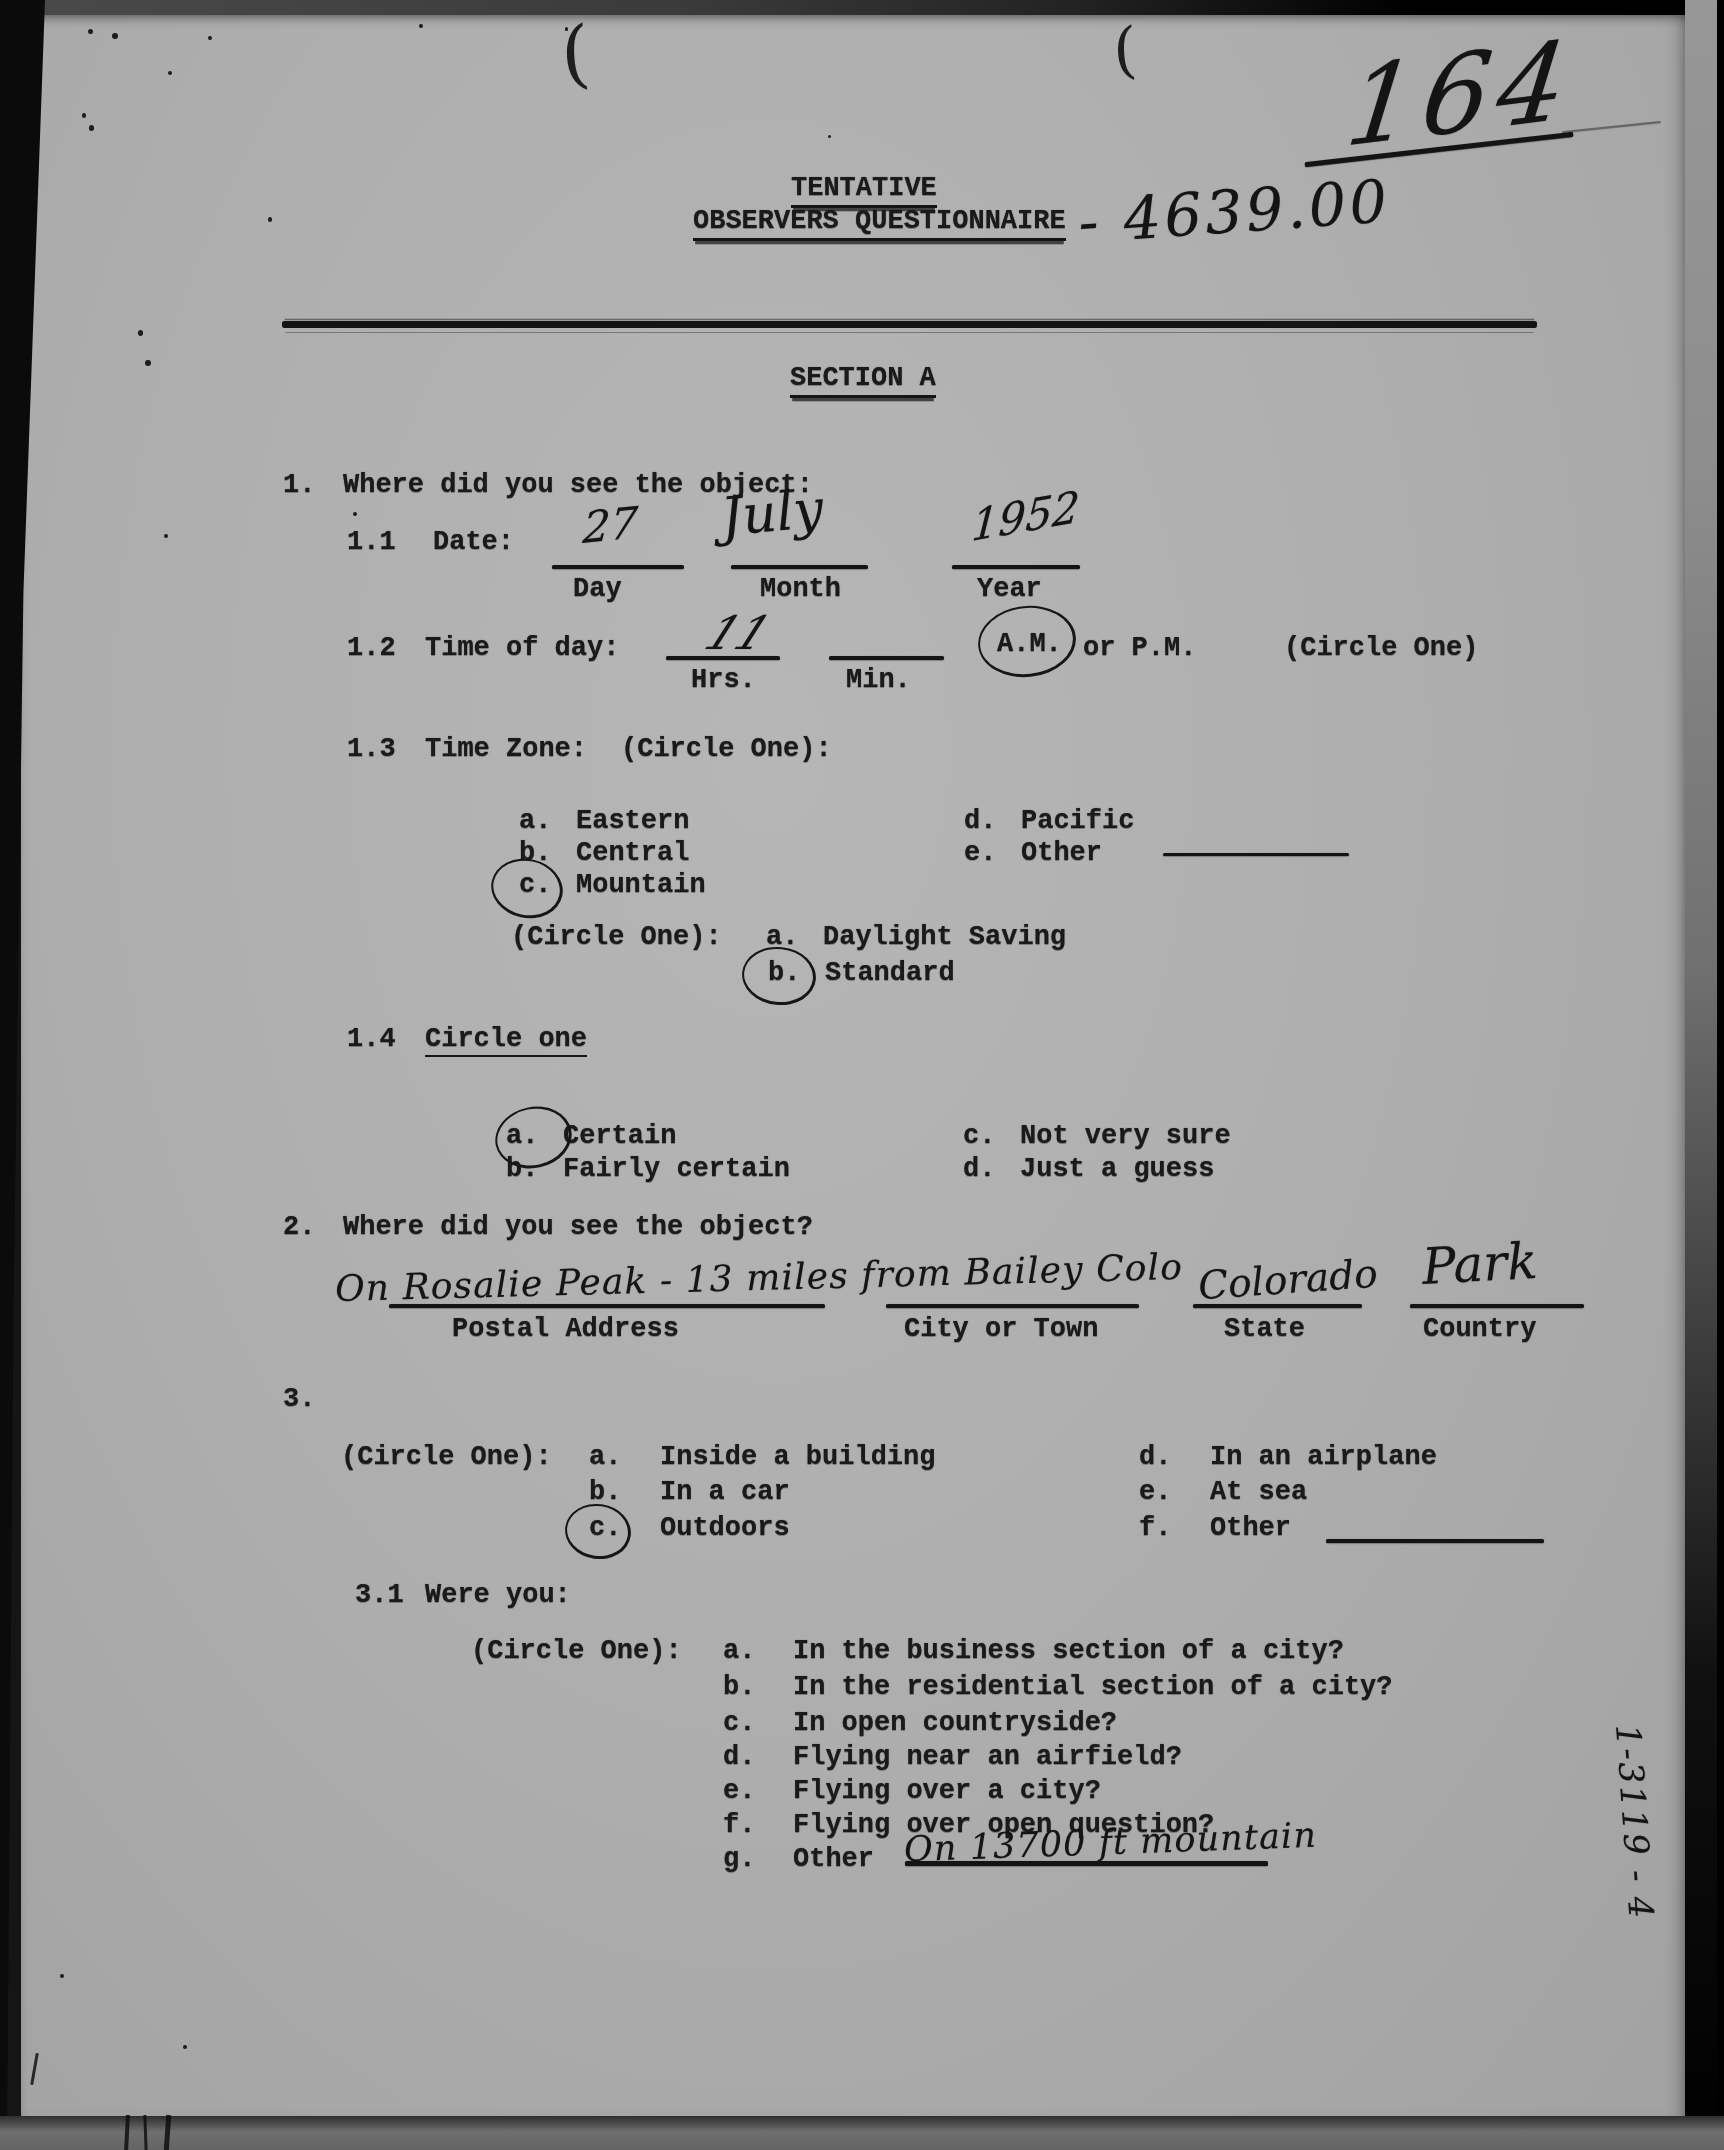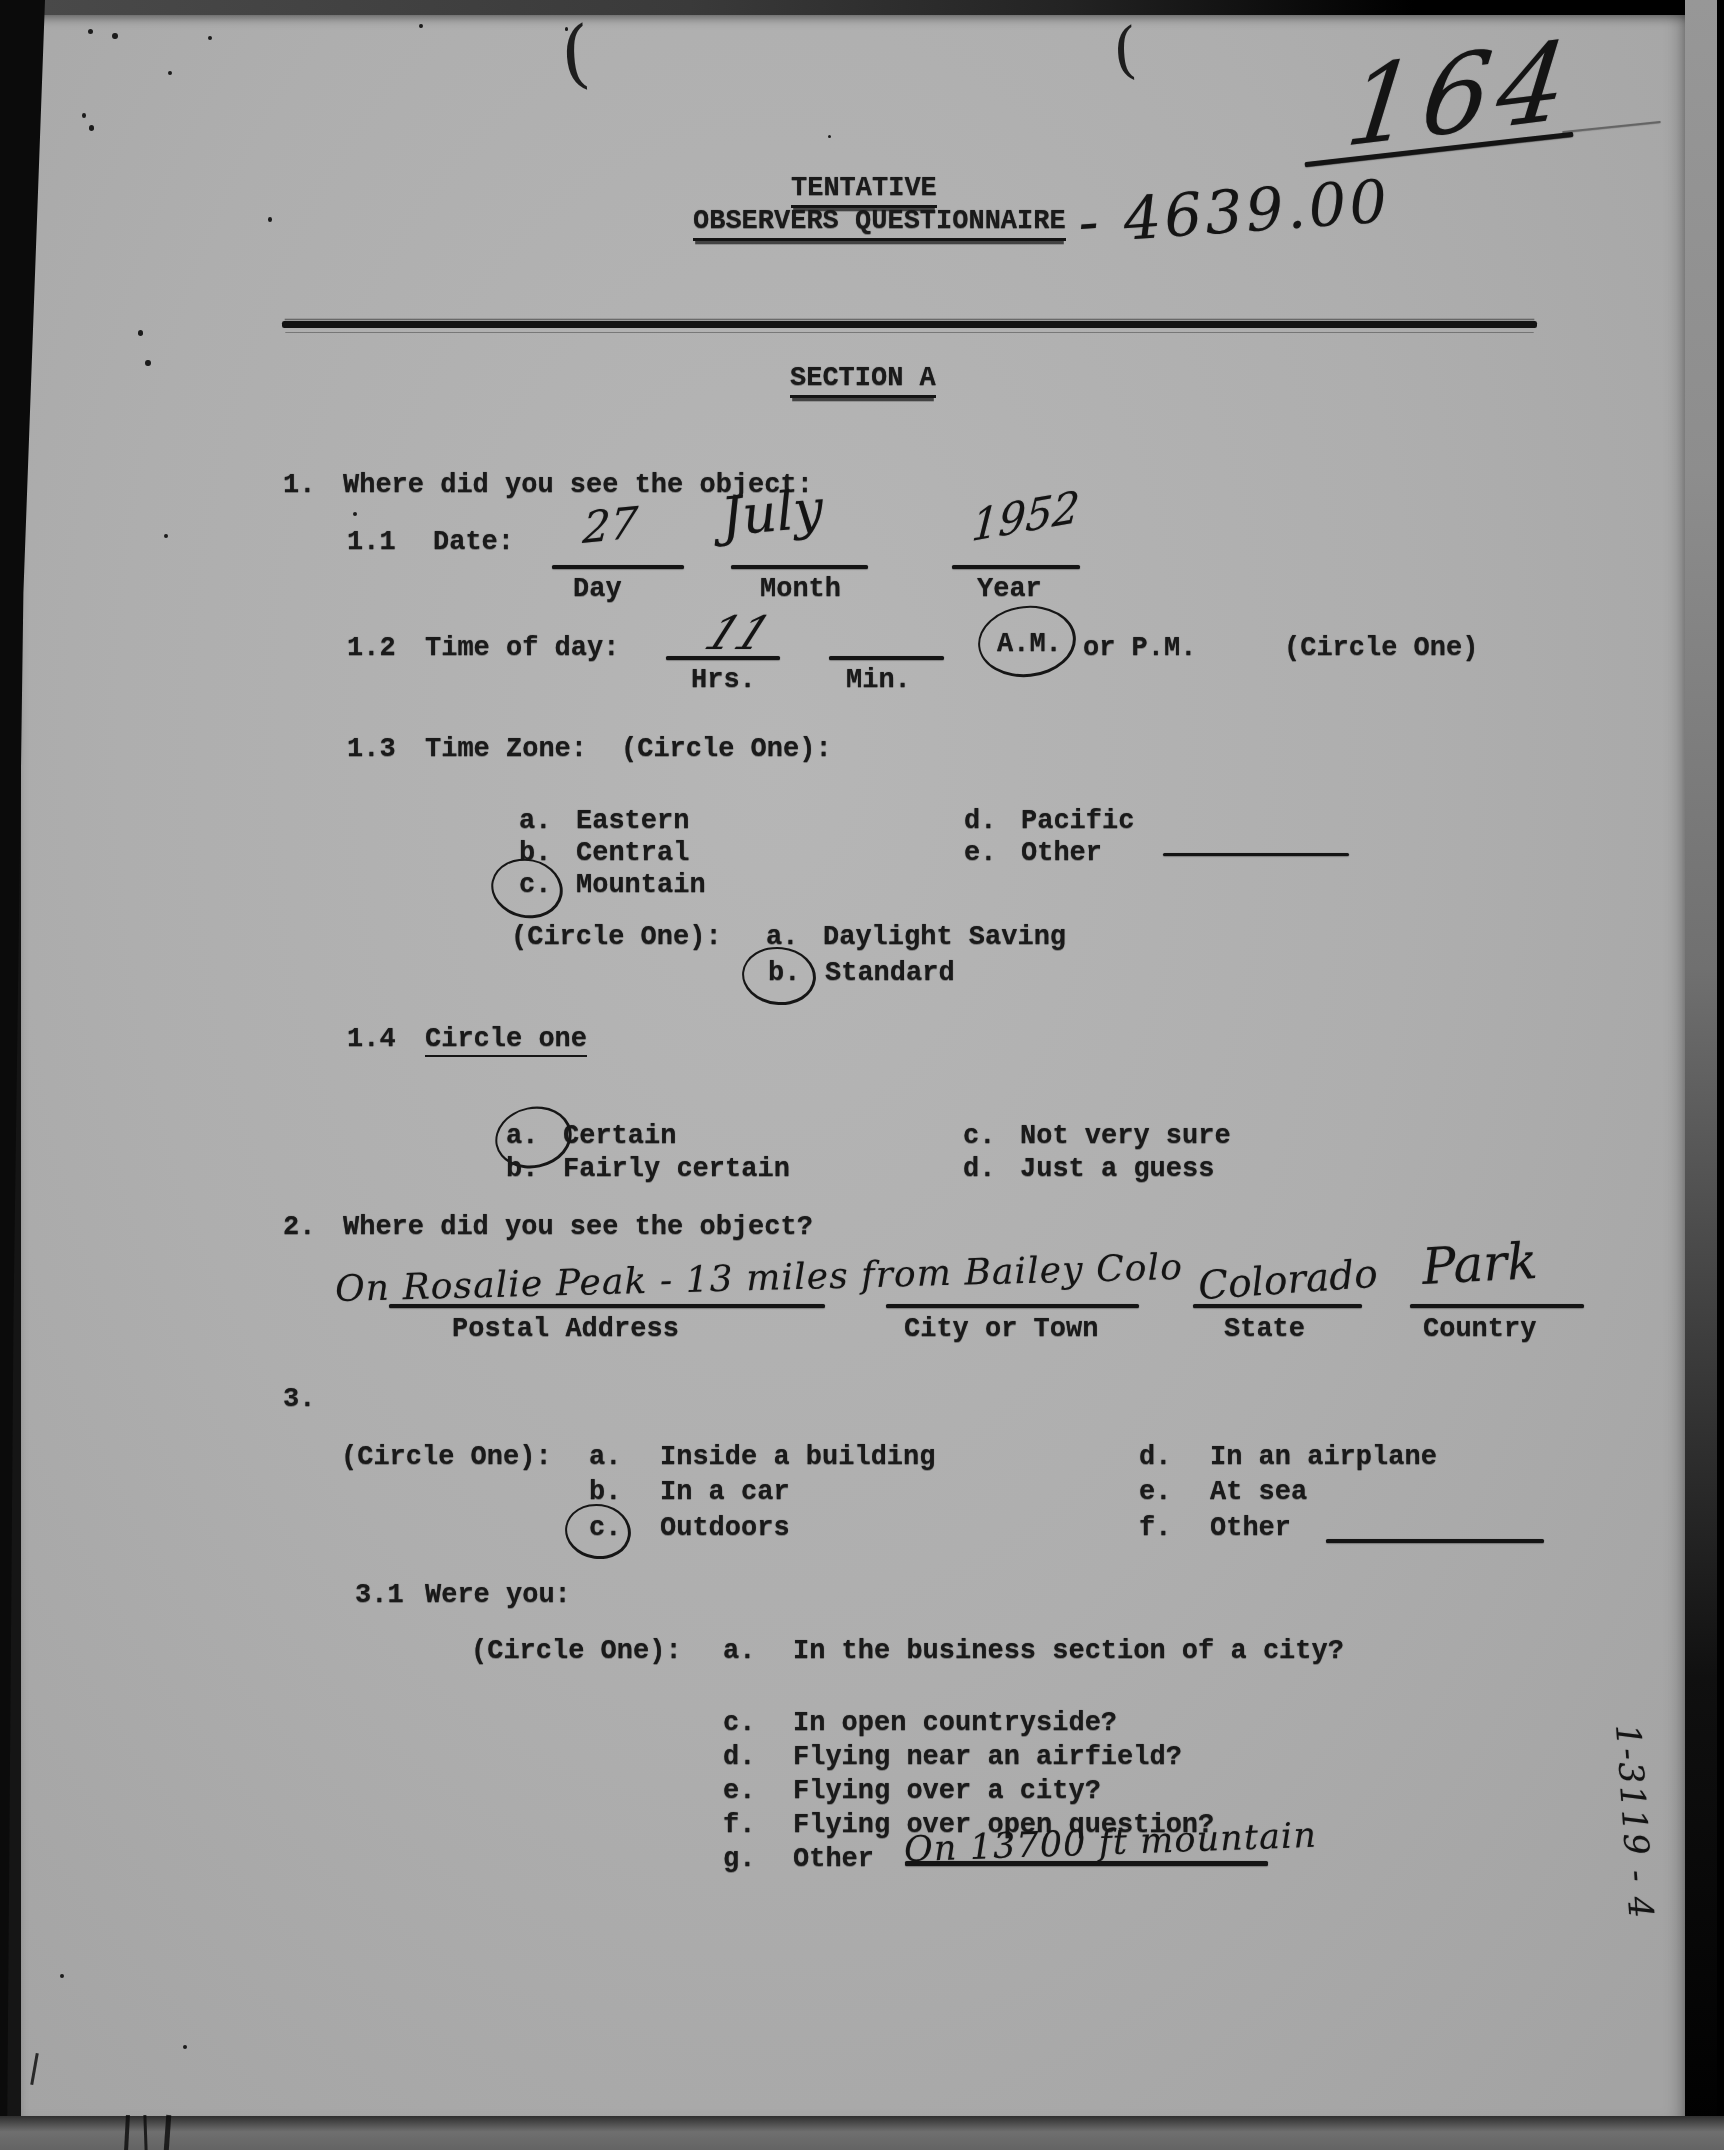--- a/index.html
+++ b/index.html
@@ -140,20 +140,21 @@
   <div class="circ" style="left:565px;top:1504px;width:61px;height:50px;transform:rotate(8deg);border-width:2.7px 3.3px 3.3px 2.2px"></div>
   <div class="tw" style="left:1139px;top:1443px"><span class="okey2">d.</span><span>In an airplane</span></div>
   <div class="tw" style="left:1139px;top:1478px"><span class="okey2">e.</span><span>At sea</span></div>
   <div class="tw" style="left:1139px;top:1514px"><span class="okey2">f.</span><span>Other</span></div>
   <div class="rule" style="left:1326px;top:1539px;width:218px;height:4.4px"></div>
 
   <span class="tw" style="left:355px;top:1581px">3.1</span>
   <span class="tw" style="left:425px;top:1581px">Were you:</span>
   <span class="tw" style="left:471px;top:1637px">(Circle One):</span>
   <div class="tw" style="left:723px;top:1637px"><span class="okey3">a.</span><span>In the business section of a city?</span></div>
+  <div class="tw" style="left:723px;top:1673px"><span class="okey3">b.</span><span>In the residential section of a city?</span></div>
   <div class="tw" style="left:723px;top:1709px"><span class="okey3">c.</span><span>In open countryside?</span></div>
   <div class="tw" style="left:723px;top:1743px"><span class="okey3">d.</span><span>Flying near an airfield?</span></div>
   <div class="tw" style="left:723px;top:1777px"><span class="okey3">e.</span><span>Flying over a city?</span></div>
   <div class="tw" style="left:723px;top:1811px"><span class="okey3">f.</span><span>Flying over open question?</span></div>
   <div class="tw" style="left:723px;top:1845px"><span class="okey3">g.</span><span>Other</span></div>
   <span class="hw" style="left:904px;top:1822px;font-size:35px;transform:rotate(-2deg);letter-spacing:1.1px">On 13700 ft mountain</span>
   <div class="rule" style="left:905px;top:1861px;width:363px;height:5px"></div>
 
   <span class="hw" style="left:1648px;top:1723px;font-size:34px;transform:rotate(86deg);transform-origin:left top;letter-spacing:2.2px">1-3119 - 4</span>
 

